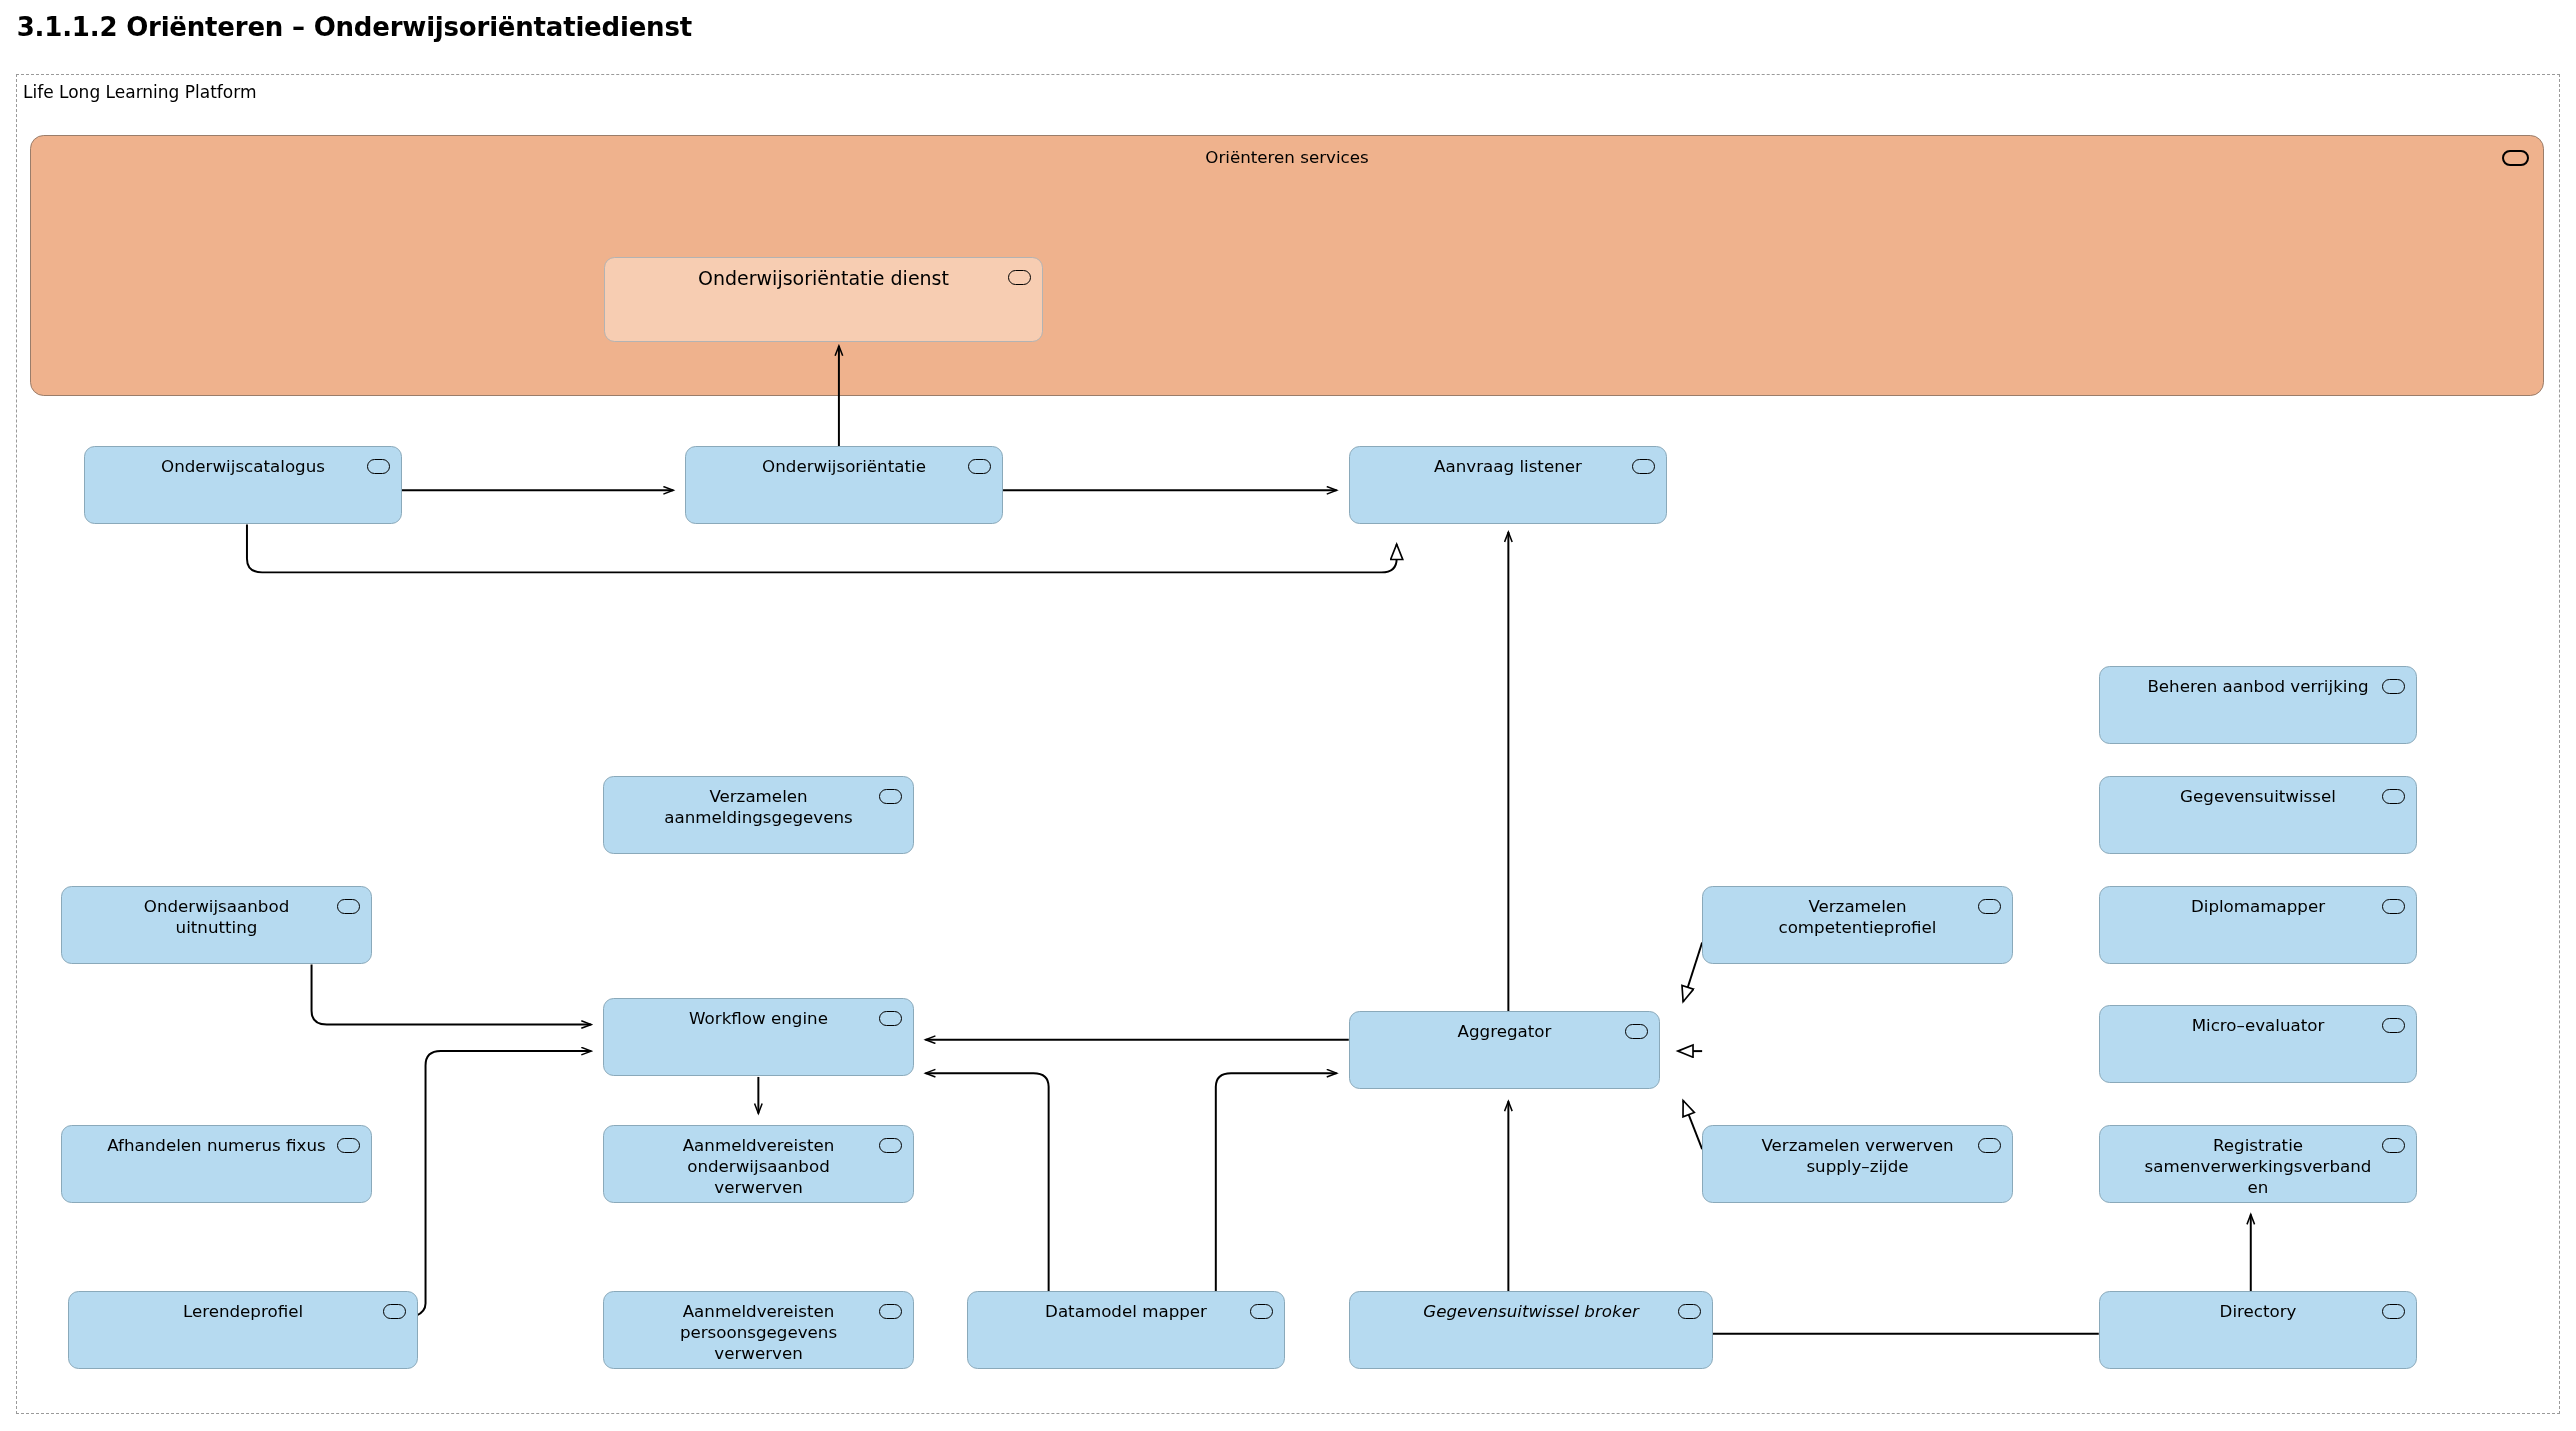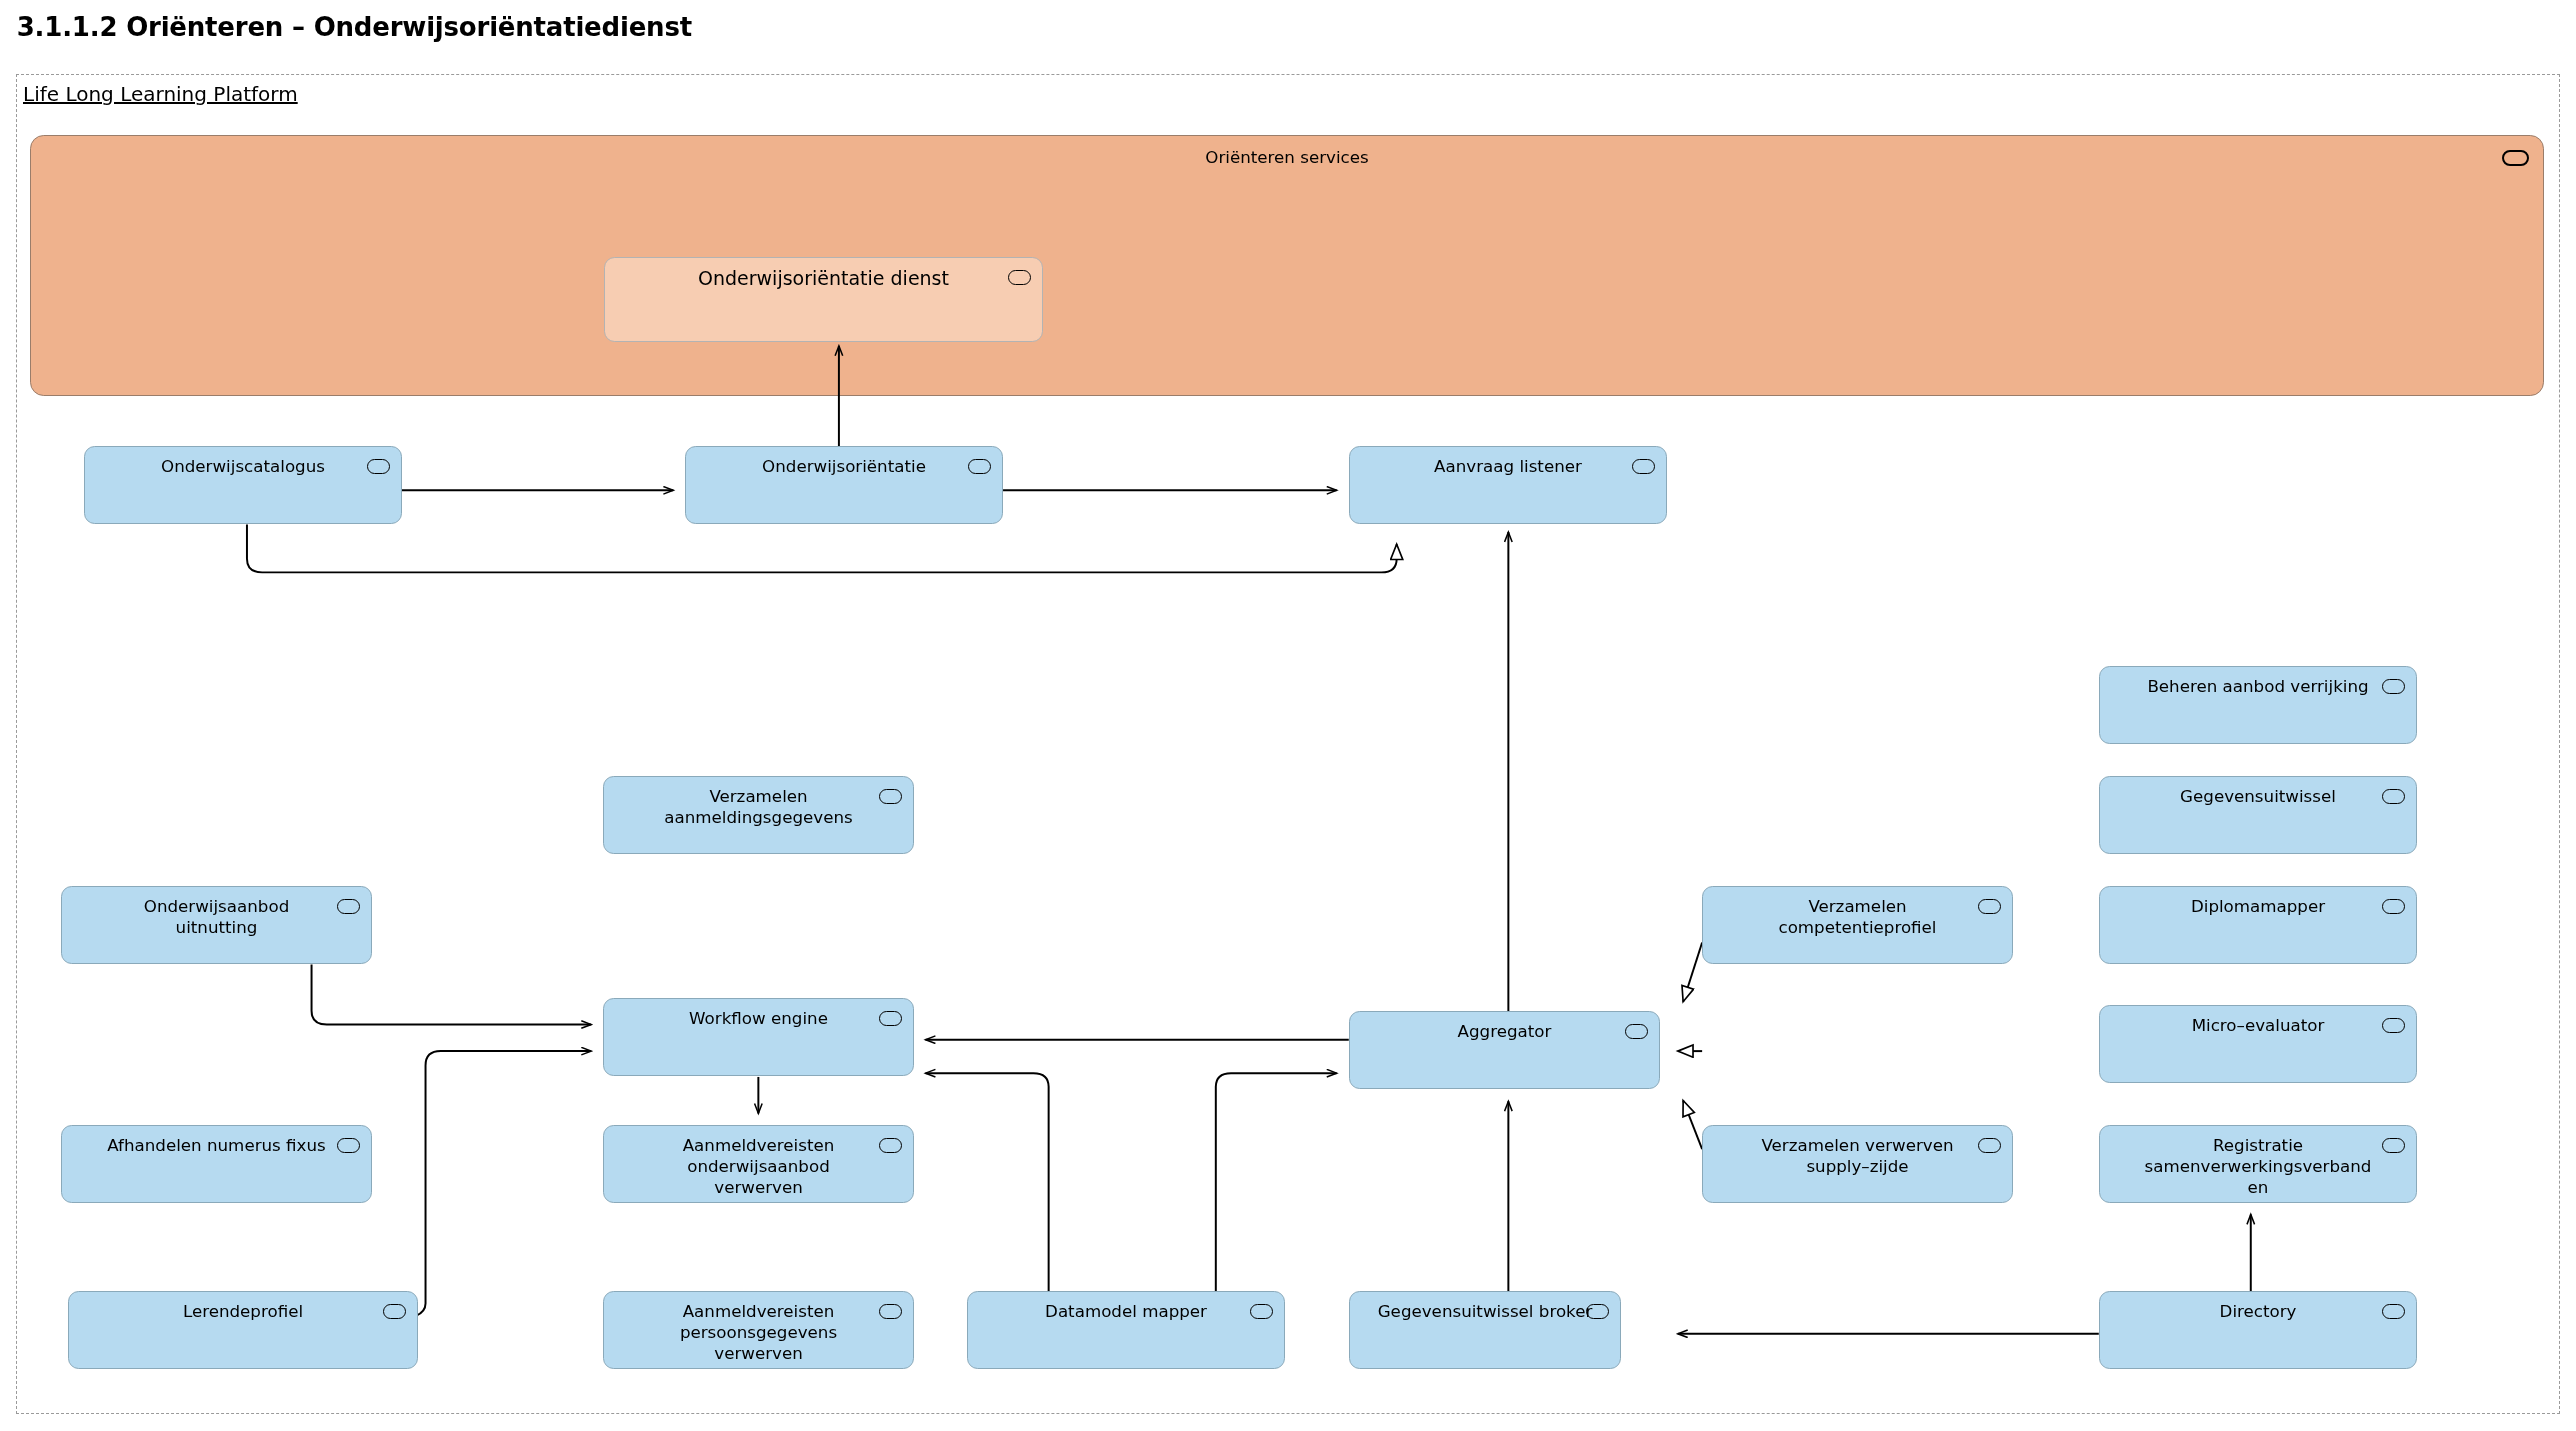--- a/index.html
+++ b/index.html
@@ -28,24 +28,23 @@
   #platform-frame {
     position: absolute;
     left: 16px; top: 74px;
     width: 2544px; height: 1340px;
     border: 1.5px dashed #9a9a9a;
     box-sizing: border-box;
   }
   #platform-label {
     position: absolute;
     left: 23px; top: 82px;
-    font-size: 20px;
+    font-size: 17px;
     color: #000000;
     white-space: nowrap;
-    text-decoration: underline;
   }
   
   #services-group {
     position: absolute;
     left: 30px; top: 135px;
     width: 2514px; height: 261px;
     background: #efb28d;
     border: 1.5px solid #9a7d6a;
     border-radius: 13.7px;
     box-sizing: border-box;
@@ -252,21 +251,21 @@
     <div class="node" style="left: 603px; top: 1291px; width: 311px; height: 78px; background: rgb(182, 218, 240); border-color: rgb(138, 169, 186);">
       <div class="node-label">Aanmeldvereisten
 persoonsgegevens
 verwerven</div>
       <div class="node-icon"></div>
     </div>
     <div class="node" style="left: 967px; top: 1291px; width: 318px; height: 78px; background: rgb(182, 218, 240); border-color: rgb(138, 169, 186);">
       <div class="node-label">Datamodel mapper</div>
       <div class="node-icon"></div>
     </div>
-    <div class="node" style="left: 1349px; top: 1291px; width: 272px; height: 78px; background: rgb(182, 218, 240); border-color: rgb(138, 169, 186);">
+    <div class="node" style="left: 1349px; top: 1291px; width: 364px; height: 78px; background: rgb(182, 218, 240); border-color: rgb(138, 169, 186); font-style: italic;">
       <div class="node-label">Gegevensuitwissel broker</div>
       <div class="node-icon"></div>
     </div>
     <div class="node" style="left: 1349px; top: 1011px; width: 311px; height: 78px; background: rgb(182, 218, 240); border-color: rgb(138, 169, 186);">
       <div class="node-label">Aggregator</div>
       <div class="node-icon"></div>
     </div>
     <div class="node" style="left: 1702px; top: 886px; width: 311px; height: 78px; background: rgb(182, 218, 240); border-color: rgb(138, 169, 186);">
       <div class="node-label">Verzamelen
 competentieprofiel</div>

